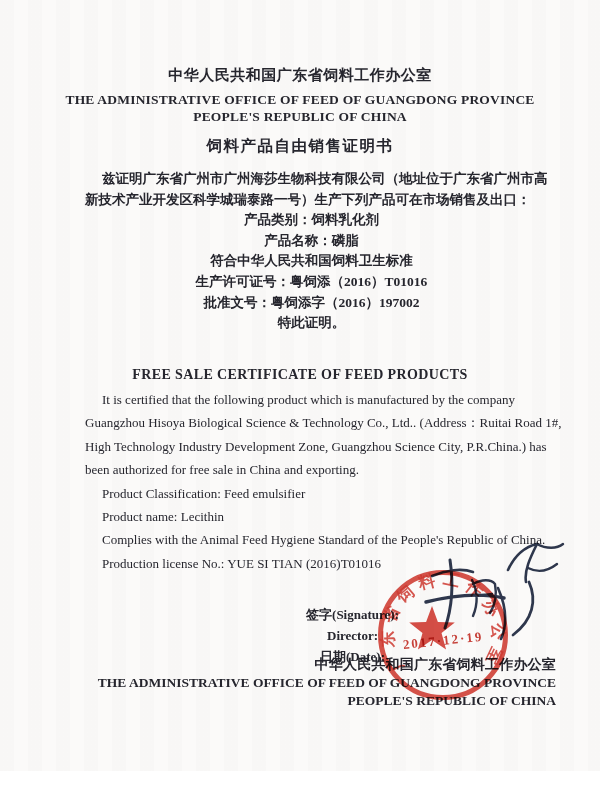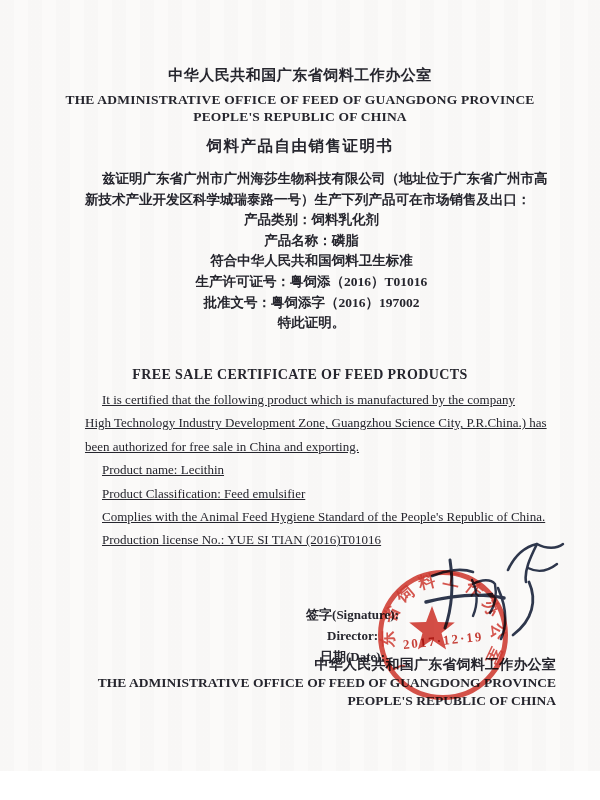--- a/index.html
+++ b/index.html
@@ -14,21 +14,21 @@
   .abs{position:absolute;}
   .center{left:0;width:600px;text-align:center;}
   .zh-title{top:66px;font-size:15px;font-weight:bold;letter-spacing:.5px;}
   .en-title1{top:92px;font-size:13.5px;font-weight:bold;letter-spacing:.2px;}
   .en-title2{top:109px;font-size:13.5px;font-weight:bold;letter-spacing:.2px;}
   .cert-title{top:128px;font-size:15.5px;font-weight:bold;letter-spacing:1.5px;margin-top:8px;}
 
   .zh-body{left:85px;top:169px;width:436px;font-size:13.5px;font-weight:bold;}
   .zh-body .ln{height:20.6px;line-height:20.6px;white-space:nowrap;text-align:center;}
   .en-heading{top:367px;font-size:14px;font-weight:bold;letter-spacing:.4px;}
-  .en-body{left:85px;top:388px;width:448px;font-size:13px;text-decoration:underline;}
+  .en-body{left:85px;top:388px;width:448px;font-size:13px;}
   .en-body .ln{height:23.4px;line-height:23.4px;white-space:nowrap;}
   .indent{padding-left:17px;}
 
   .sig-block{right:201px;top:604px;text-align:center;font-size:13px;font-weight:bold;}
   .sig-block .ln{height:21.2px;line-height:21.2px;}
 
   .footer-block{right:44px;top:656px;text-align:right;}
   .footer-zh{font-size:14px;font-weight:bold;height:17.8px;line-height:17.8px;letter-spacing:.2px;}
   .footer-en{font-size:13.5px;font-weight:bold;height:17.8px;line-height:17.8px;}
 
@@ -57,24 +57,25 @@
     <div class="ln indent">产品名称：磷脂</div>
     <div class="ln indent">符合中华人民共和国饲料卫生标准</div>
     <div class="ln indent">生产许可证号：粤饲添（2016）T01016</div>
     <div class="ln indent">批准文号：粤饲添字（2016）197002</div>
     <div class="ln indent">特此证明。</div>
   </div>
 
   <div class="abs center en-heading">FREE SALE CERTIFICATE OF FEED PRODUCTS</div>
   <div class="abs en-body">
     <div class="ln indent">It is certified that the following product which is manufactured by the company</div>
+    <div class="ln">Guangzhou Hisoya Biological Science &amp; Technology Co., Ltd.. (Address：Ruitai Road 1#,</div>
     <div class="ln">High Technology Industry Development Zone, Guangzhou Science City, P.R.China.) has</div>
     <div class="ln">been authorized for free sale in China and exporting.</div>
+    <div class="ln indent">Product Classification: Feed emulsifier</div>
     <div class="ln indent">Product name: Lecithin</div>
-    <div class="ln indent">Product Classification: Feed emulsifier</div>
     <div class="ln indent">Complies with the Animal Feed Hygiene Standard of the People's Republic of China.</div>
     <div class="ln indent">Production license No.: YUE SI TIAN (2016)T01016</div>
   </div>
 
   <div class="abs sig-block">
     <div class="ln">签字(Signature):</div>
     <div class="ln">Director:</div>
     <div class="ln">日期(Date):</div>
   </div>
 

